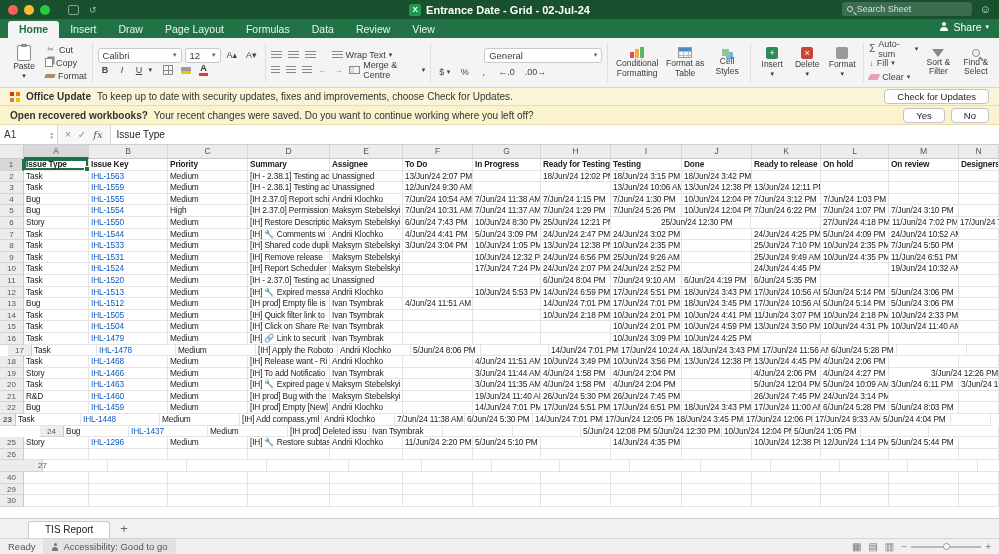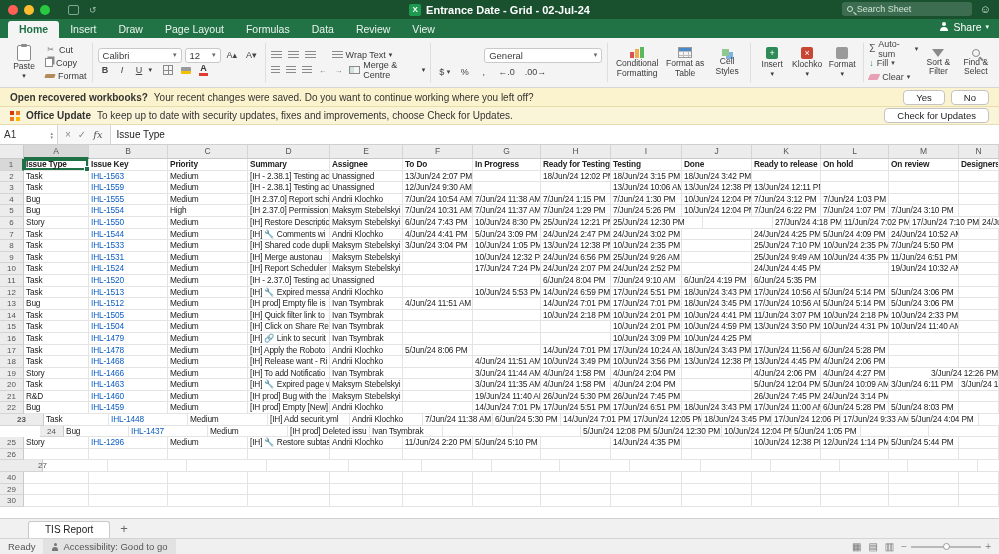--- a/index.html
+++ b/index.html
@@ -300,21 +300,21 @@
     <div class="vsep"></div>
 
     <div class="rgroup">
       <div class="bigbtn" style="width:32px;">
         <span class="ic-insert">+</span>
         <span class="lbl">Insert</span>
         <span class="caret">▾</span>
       </div>
       <div class="bigbtn" style="width:32px;">
         <span class="ic-delete">×</span>
-        <span class="lbl">Klochko</span>
+        <span class="lbl">Delete</span>
         <span class="caret">▾</span>
       </div>
       <div class="bigbtn" style="width:32px;">
         <span class="ic-fmtcells"></span>
         <span class="lbl">Format</span>
         <span class="caret">▾</span>
       </div>
     </div>
     <div class="vsep"></div>
 
@@ -340,34 +340,34 @@
         <span class="ic-funnel"></span>
         <span class="lbl">Sort &amp; Filter</span>
       </div>
       <div class="bigbtn" style="width:38px;">
         <span class="ic-mag"></span>
         <span class="lbl">Find &amp; Select</span>
       </div>
     </div>
   </div>
 
+  <div class="notif notif2">
+    <span class="updicon"></span>
+    <b>Office Update</b>
+    <span>To keep up to date with security updates, fixes and improvements, choose Check for Updates.</span>
+    <span class="spacer"></span>
+    <button class="pill">Check for Updates</button>
+  </div>
+
   <div class="notif notif1">
     <b>Open recovered workbooks?</b>
     <span>Your recent changes were saved. Do you want to continue working where you left off?</span>
     <span class="spacer"></span>
     <button class="pill">Yes</button>
     <button class="pill">No</button>
-  </div>
-
-  <div class="notif notif2">
-    <span class="updicon"></span>
-    <b>Office Update</b>
-    <span>To keep up to date with security updates, fixes and improvements, choose Check for Updates.</span>
-    <span class="spacer"></span>
-    <button class="pill">Check for Updates</button>
   </div>
 
   <div class="fbar">
     <div class="namebox">
       <span>A1</span>
       <span class="stepper">
           <span>▴</span>
           <span>▾</span>
         </span>
     </div>
@@ -487,21 +487,21 @@
       <div class="g-row">
         <div class="g-rowhead" style="width: 24px;">6</div>
         <div class="g-cell" style="width: 65px;">Story</div>
         <div class="g-cell g-link" style="width: 79px;">IHL-1550</div>
         <div class="g-cell" style="width: 80px;">Medium</div>
         <div class="g-cell" style="width: 82px;">[IH] Restore Descriptic</div>
         <div class="g-cell" style="width: 73px;">Maksym Stebelskyi</div>
         <div class="g-cell" style="width: 70px;">6/Jun/24 7:43 PM</div>
         <div class="g-cell" style="width: 68px;">10/Jun/24 8:30 PM</div>
         <div class="g-cell" style="width: 70px;">25/Jun/24 12:21 PM</div>
-        <div class="g-cell" style="width: 92px;">25/Jun/24 12:30 PM</div>
+        <div class="g-cell" style="width: 92px; margin-left: 48px;">25/Jun/24 12:30 PM</div>
         <div class="g-cell" style="width: 70px;"></div>
         <div class="g-cell" style="width: 69px;">27/Jun/24 4:18 PM</div>
         <div class="g-cell" style="width: 68px;">11/Jun/24 7:02 PM</div>
         <div class="g-cell" style="width: 70px;">17/Jun/24 7:10 PM</div>
         <div class="g-cell" style="width: 40px;">24/Jun/24</div>
       </div>
       <div class="g-row">
         <div class="g-rowhead" style="width: 24px;">7</div>
         <div class="g-cell" style="width: 65px;">Task</div>
         <div class="g-cell g-link" style="width: 79px;">IHL-1544</div>
@@ -533,21 +533,21 @@
         <div class="g-cell" style="width: 69px;">25/Jun/24 7:10 PM</div>
         <div class="g-cell" style="width: 68px;">10/Jun/24 2:35 PM</div>
         <div class="g-cell" style="width: 70px;">7/Jun/24 5:50 PM</div>
         <div class="g-cell" style="width: 40px;"></div>
       </div>
       <div class="g-row">
         <div class="g-rowhead" style="width: 24px;">9</div>
         <div class="g-cell" style="width: 65px;">Task</div>
         <div class="g-cell g-link" style="width: 79px;">IHL-1531</div>
         <div class="g-cell" style="width: 80px;">Medium</div>
-        <div class="g-cell" style="width: 82px;">[IH] Merge austonau</div>
+        <div class="g-cell" style="width: 82px;">[IH] Remove release</div>
         <div class="g-cell" style="width: 73px;">Maksym Stebelskyi</div>
         <div class="g-cell" style="width: 70px;"></div>
         <div class="g-cell" style="width: 68px;">10/Jun/24 12:32 PM</div>
         <div class="g-cell" style="width: 70px;">24/Jun/24 6:56 PM</div>
         <div class="g-cell" style="width: 71px;">25/Jun/24 9:26 AM</div>
         <div class="g-cell" style="width: 70px;"></div>
         <div class="g-cell" style="width: 69px;">25/Jun/24 9:49 AM</div>
         <div class="g-cell" style="width: 68px;">10/Jun/24 4:35 PM</div>
         <div class="g-cell" style="width: 70px;">11/Jun/24 6:51 PM</div>
         <div class="g-cell" style="width: 40px;"></div>
@@ -665,21 +665,21 @@
         <div class="g-cell" style="width: 68px;"></div>
         <div class="g-cell" style="width: 70px;"></div>
         <div class="g-cell" style="width: 71px;">10/Jun/24 3:09 PM</div>
         <div class="g-cell" style="width: 70px;">10/Jun/24 4:25 PM</div>
         <div class="g-cell" style="width: 69px;"></div>
         <div class="g-cell" style="width: 68px;"></div>
         <div class="g-cell" style="width: 70px;"></div>
         <div class="g-cell" style="width: 40px;"></div>
       </div>
       <div class="g-row">
-        <div class="g-rowhead" style="width: 24px;">17</div>
+        <div class="g-rowhead" style="width: 24px; margin-left: 8px;">17</div>
         <div class="g-cell" style="width: 65px;">Task</div>
         <div class="g-cell g-link" style="width: 79px;">IHL-1478</div>
         <div class="g-cell" style="width: 80px;">Medium</div>
         <div class="g-cell" style="width: 82px;">[IH] Apply the Roboto</div>
         <div class="g-cell" style="width: 73px;">Andrii Klochko</div>
         <div class="g-cell" style="width: 70px;">5/Jun/24 8:06 PM</div>
         <div class="g-cell" style="width: 68px;"></div>
         <div class="g-cell" style="width: 70px;">14/Jun/24 7:01 PM</div>
         <div class="g-cell" style="width: 71px;">17/Jun/24 10:24 AM</div>
         <div class="g-cell" style="width: 70px;">18/Jun/24 3:43 PM</div>
@@ -767,25 +767,25 @@
         <div class="g-cell" style="width: 68px;">14/Jun/24 7:01 PM</div>
         <div class="g-cell" style="width: 70px;">17/Jun/24 5:51 PM</div>
         <div class="g-cell" style="width: 71px;">17/Jun/24 6:51 PM</div>
         <div class="g-cell" style="width: 70px;">18/Jun/24 3:43 PM</div>
         <div class="g-cell" style="width: 69px;">17/Jun/24 11:00 AM</div>
         <div class="g-cell" style="width: 68px;">6/Jun/24 5:28 PM</div>
         <div class="g-cell" style="width: 70px;">5/Jun/24 8:03 PM</div>
         <div class="g-cell" style="width: 40px;"></div>
       </div>
       <div class="g-row">
-        <div class="g-rowhead" style="width: 44px; font-weight: bold;">23</div>
+        <div class="g-rowhead" style="width: 16px; font-weight: bold;">23</div>
         <div class="g-cell" style="width: 65px;">Task</div>
         <div class="g-cell g-link" style="width: 79px;">IHL-1448</div>
         <div class="g-cell" style="width: 80px;">Medium</div>
-        <div class="g-cell" style="width: 82px;">[IH] Add securit.yml</div>
+        <div class="g-cell" style="width: 82px;">[IH] Add compass.yml</div>
         <div class="g-cell" style="width: 73px;">Andrii Klochko</div>
         <div class="g-cell" style="width: 70px;">7/Jun/24 11:38 AM</div>
         <div class="g-cell" style="width: 68px;">6/Jun/24 5:30 PM</div>
         <div class="g-cell" style="width: 70px;">14/Jun/24 7:01 PM</div>
         <div class="g-cell" style="width: 71px;">17/Jun/24 12:05 PM</div>
         <div class="g-cell" style="width: 70px;">18/Jun/24 3:45 PM</div>
         <div class="g-cell" style="width: 69px;">17/Jun/24 12:06 PM</div>
         <div class="g-cell" style="width: 68px;">17/Jun/24 9:33 AM</div>
         <div class="g-cell" style="width: 70px;">5/Jun/24 4:04 PM</div>
         <div class="g-cell" style="width: 40px;"></div>

